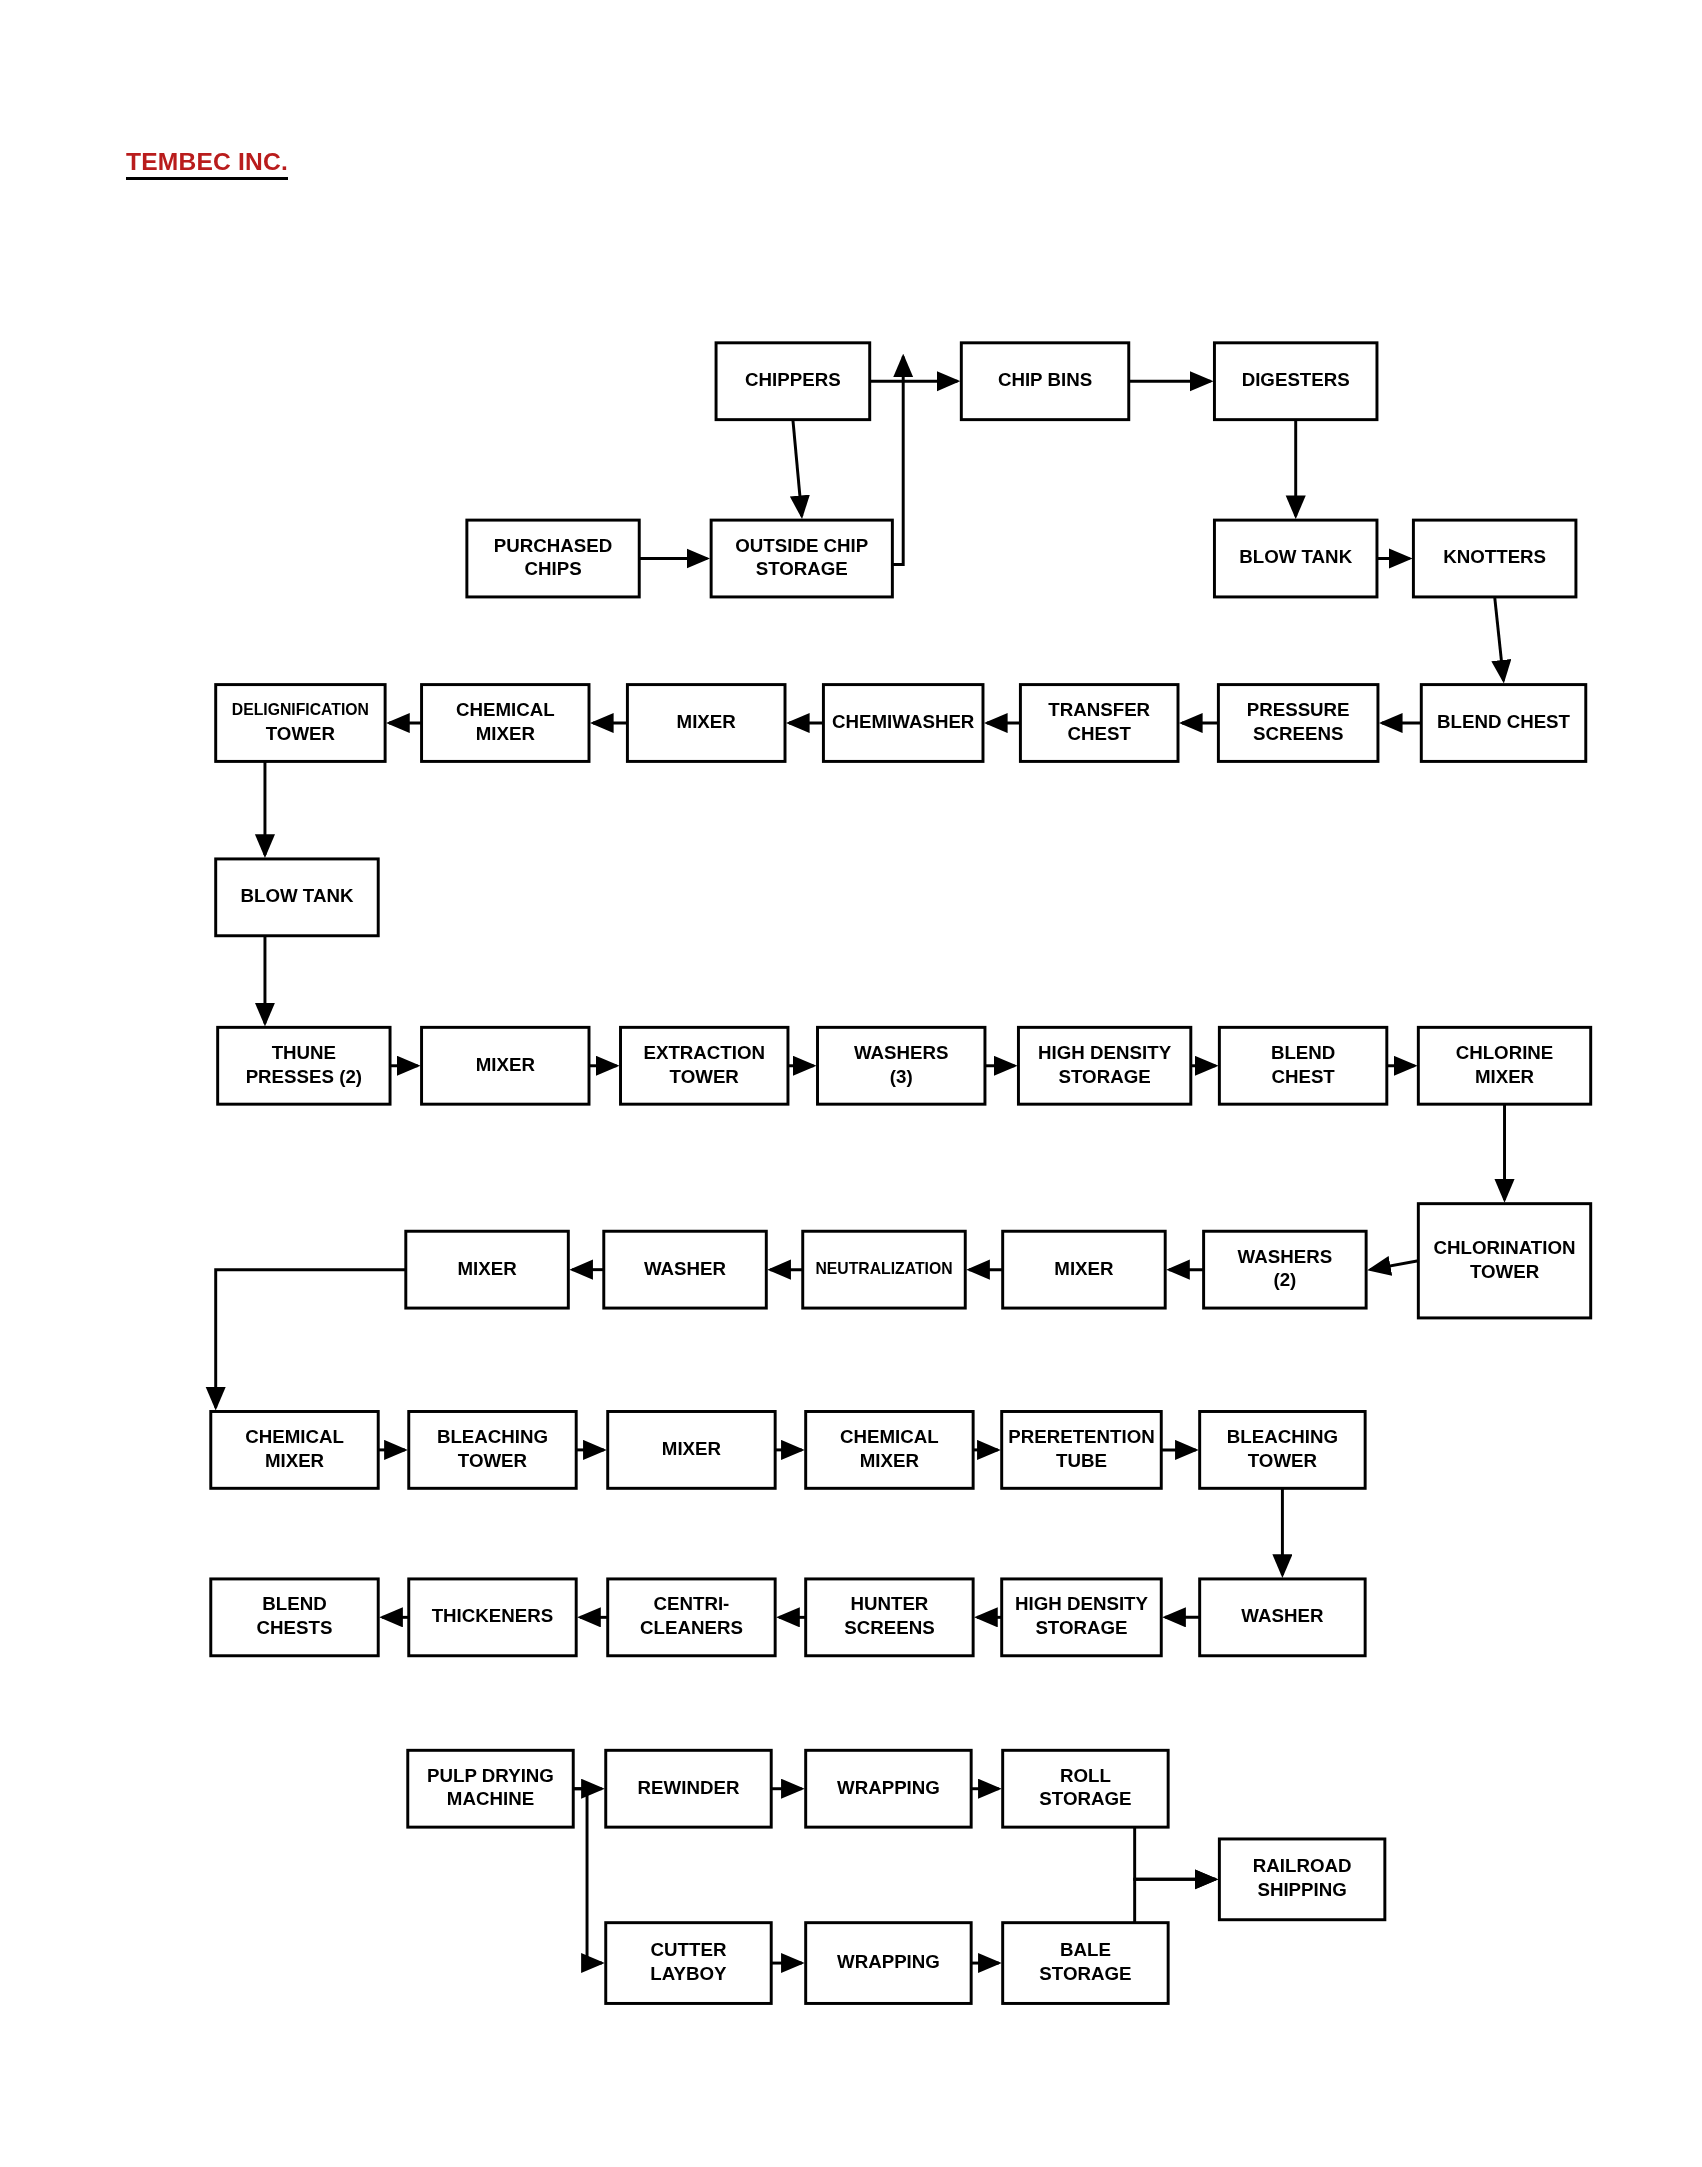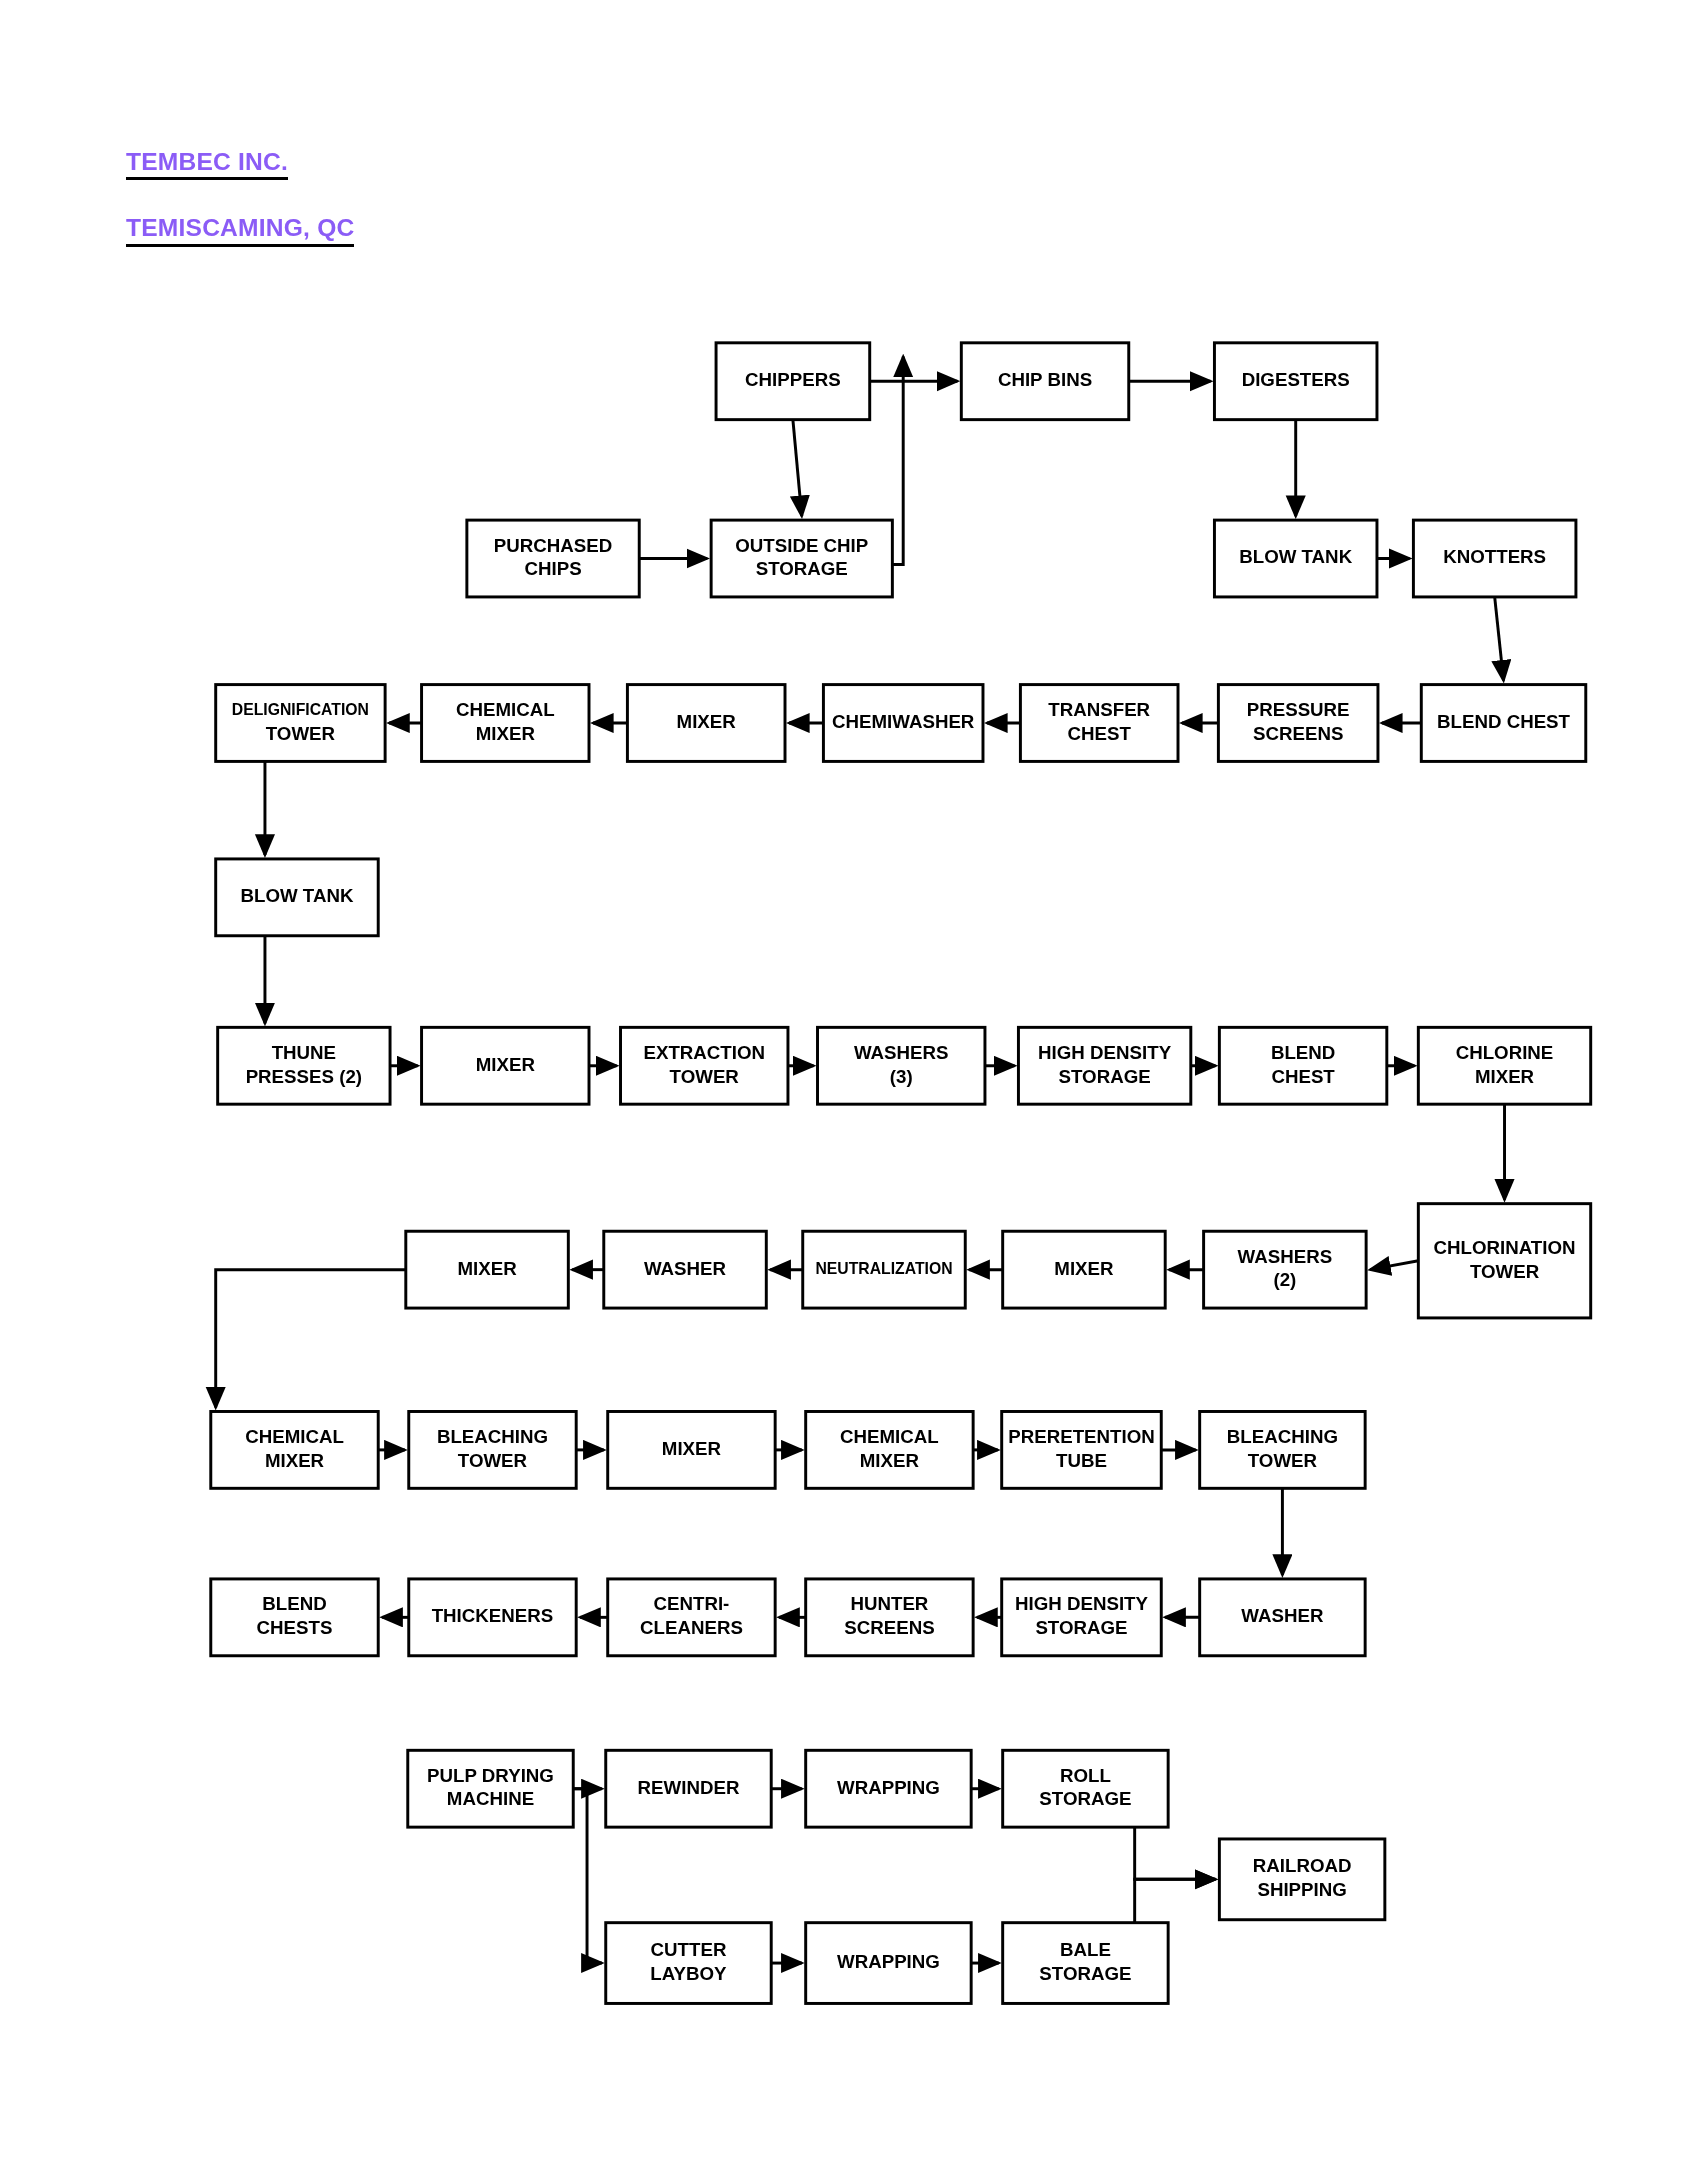--- a/index.html
+++ b/index.html
@@ -18,21 +18,21 @@
   
   #title-block {
     position: absolute;
     left: 126px;
     top: 148px;
     width: 690px;
   }
   .title-line {
     font-size: 24.6px;
     font-weight: bold;
-    color: #8b5cf6;
+    color: #b91c1c;
     letter-spacing: 0.2px;
     margin-bottom: 34px;
     display: inline-block;
     border-bottom: 3px solid #000;
     padding-bottom: 1px;
     line-height: 1.15;
   }
   .title-row { display: block; }
 
   
@@ -63,21 +63,20 @@
     stroke: #000000;
     stroke-width: 3;
     fill: none;
   }
 </style>
 </head>
 <body>
 
 <div id="title-block">
   <span class="title-row"><span class="title-line">TEMBEC INC.</span></span>
-  <span class="title-row"><span class="title-line">TEMISCAMING, QC</span></span>
 </div>
 
 <svg id="flow-svg" viewBox="0 0 1728 2200" xmlns="http://www.w3.org/2000/svg">
   <defs>
     <marker id="arrowhead" markerWidth="8" markerHeight="8" refX="7" refY="3.4" orient="auto" markerUnits="strokeWidth">
       <path d="M0,0 L8,3.4 L0,6.8 z" fill="#000000"></path>
     </marker>
   </defs>
   <g id="edge-layer">
       <path d="M 883 387 L 972 387" class="edge-line" marker-end="url(#arrowhead)"></path>

